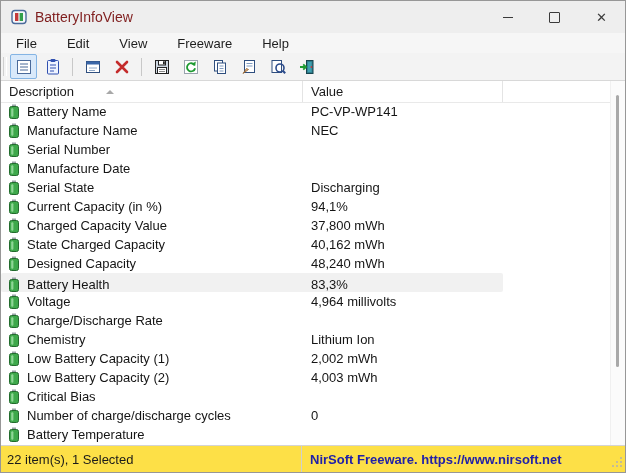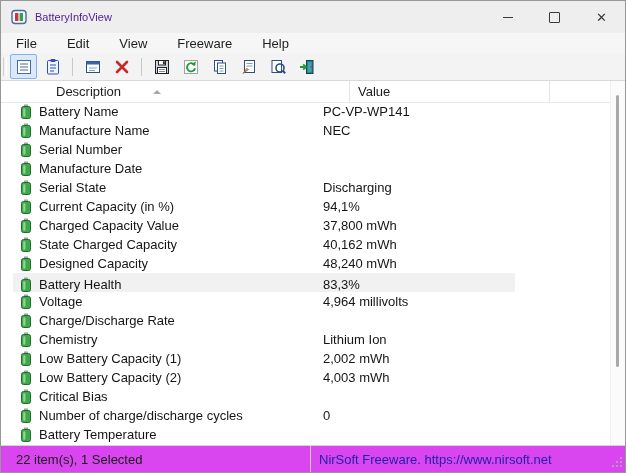--- a/index.html
+++ b/index.html
@@ -4,55 +4,55 @@
 <style>
   html,body{margin:0;padding:0;background:#cfcfcf;}
   .window{
     width:624px;height:471px;border:1px solid #979797;background:#ffffff;
     font-family:"Liberation Sans","DejaVu Sans",sans-serif;
     display:flex;flex-direction:column;overflow:hidden;position:relative;
   }
   
   .titlebar{height:32px;background:#eeeeee;display:flex;align-items:center;flex:none;}
   .app-icon{margin-left:10px;flex:none;display:flex;}
-  .title-text{margin-left:8px;font-size:11px;color:#4c1d95;}
+  .title-text{margin-left:8px;font-size:14px;color:#7f1d1d;}
   .caption-buttons{margin-left:auto;display:flex;height:100%;}
   .cap-btn{width:47px;height:100%;display:flex;align-items:center;justify-content:center;color:#3a3a3a;}
   .min-glyph{width:10px;height:0;border-top:1px solid #3a3a3a;display:block;}
   .max-glyph{width:9px;height:9px;border:1px solid #3a3a3a;border-radius:1px;display:block;}
   .close-glyph{font-size:13px;line-height:1;}
   
   .menubar{height:20px;background:#f6f6f6;display:flex;align-items:center;padding-left:0;flex:none;font-size:13px;color:#1e1e1e;}
   .menu-item{padding:1px 15px;}
   
   .toolbar{height:27px;background:#f3f3f3;border-bottom:1px solid #d8d8d8;display:flex;align-items:center;flex:none;padding-left:1px;}
   .tb-grip{width:2px;height:19px;border-left:1px solid #cfcfcf;border-right:1px solid #ffffff;margin:0 2px 0 1px;}
   .tb-btn{width:25px;height:23px;display:flex;align-items:center;justify-content:center;border:1px solid transparent;border-radius:2px;margin:0 1px;}
   .tb-btn.selected{background:#d9e9fa;border-color:#84b4e4;}
   .tb-sep{width:1px;height:18px;background:#c8c8c8;margin:0 5px;}
   
   .list{flex:1;position:relative;background:#ffffff;overflow:hidden;}
-  .list-header{height:21px;display:flex;align-items:stretch;border-bottom:1px solid #e9e9e9;font-size:13px;color:#1b1b1b;padding-left:47px;}
+  .list-header{height:21px;display:flex;align-items:stretch;border-bottom:1px solid #e9e9e9;font-size:13px;color:#1b1b1b;}
   .hcol{display:flex;align-items:center;box-sizing:border-box;}
   .hcol-desc{width:302px;padding-left:8px;border-right:1px solid #e4e4e4;}
   .hcol-value{width:200px;padding-left:8px;border-right:1px solid #e4e4e4;}
   .sort-arrow{width:0;height:0;border-left:4px solid transparent;border-right:4px solid transparent;border-bottom:4px solid #a8a8a8;margin-left:32px;}
   .rows{position:absolute;top:21px;left:0;right:14px;bottom:0;overflow:hidden;}
-  .row{height:19px;display:flex;align-items:center;width:502px;font-size:13px;color:#151515;margin-left:12px;}
+  .row{height:19px;display:flex;align-items:center;width:502px;font-size:13px;color:#151515;}
   .row.selected{background:#f1f1f1;border-radius:2px;align-items:flex-end;}
   .cell-desc{width:302px;box-sizing:border-box;padding-left:7px;display:flex;align-items:center;gap:7px;white-space:nowrap;overflow:hidden;}
   .cell-value{width:200px;box-sizing:border-box;padding-left:8px;white-space:nowrap;overflow:hidden;}
   .batt{flex:none;display:flex;}
   
   .vscroll{position:absolute;top:0;right:0;bottom:0;width:14px;background:#fbfbfb;border-left:1px solid #f0f0f0;}
   .vthumb{position:absolute;left:5px;width:3px;top:14px;height:272px;background:#a9a9a9;border-radius:2px;}
   
-  .statusbar{height:26px;background:#d946ef;border-top:1px solid #d4d4d4;display:flex;align-items:stretch;flex:none;font-size:13px;color:#1a1a1a;position:relative;padding-left:9px;}
+  .statusbar{height:26px;background:#fde047;border-top:1px solid #d4d4d4;display:flex;align-items:stretch;flex:none;font-size:13px;color:#1a1a1a;position:relative;}
   .status-left{width:301px;display:flex;align-items:center;padding-left:6px;border-right:1px solid #cfcfcf;box-sizing:border-box;}
-  .status-right{flex:1;display:flex;align-items:center;padding-left:8px;font-weight:normal;}
+  .status-right{flex:1;display:flex;align-items:center;padding-left:8px;font-weight:bold;}
   .resize-grip{position:absolute;right:2px;bottom:2px;}
 </style>
 </head>
 <body>
 
 <div class="window">
 
   <div class="titlebar">
     <span class="app-icon">
       <svg width="16" height="16" viewBox="0 0 16 16">

